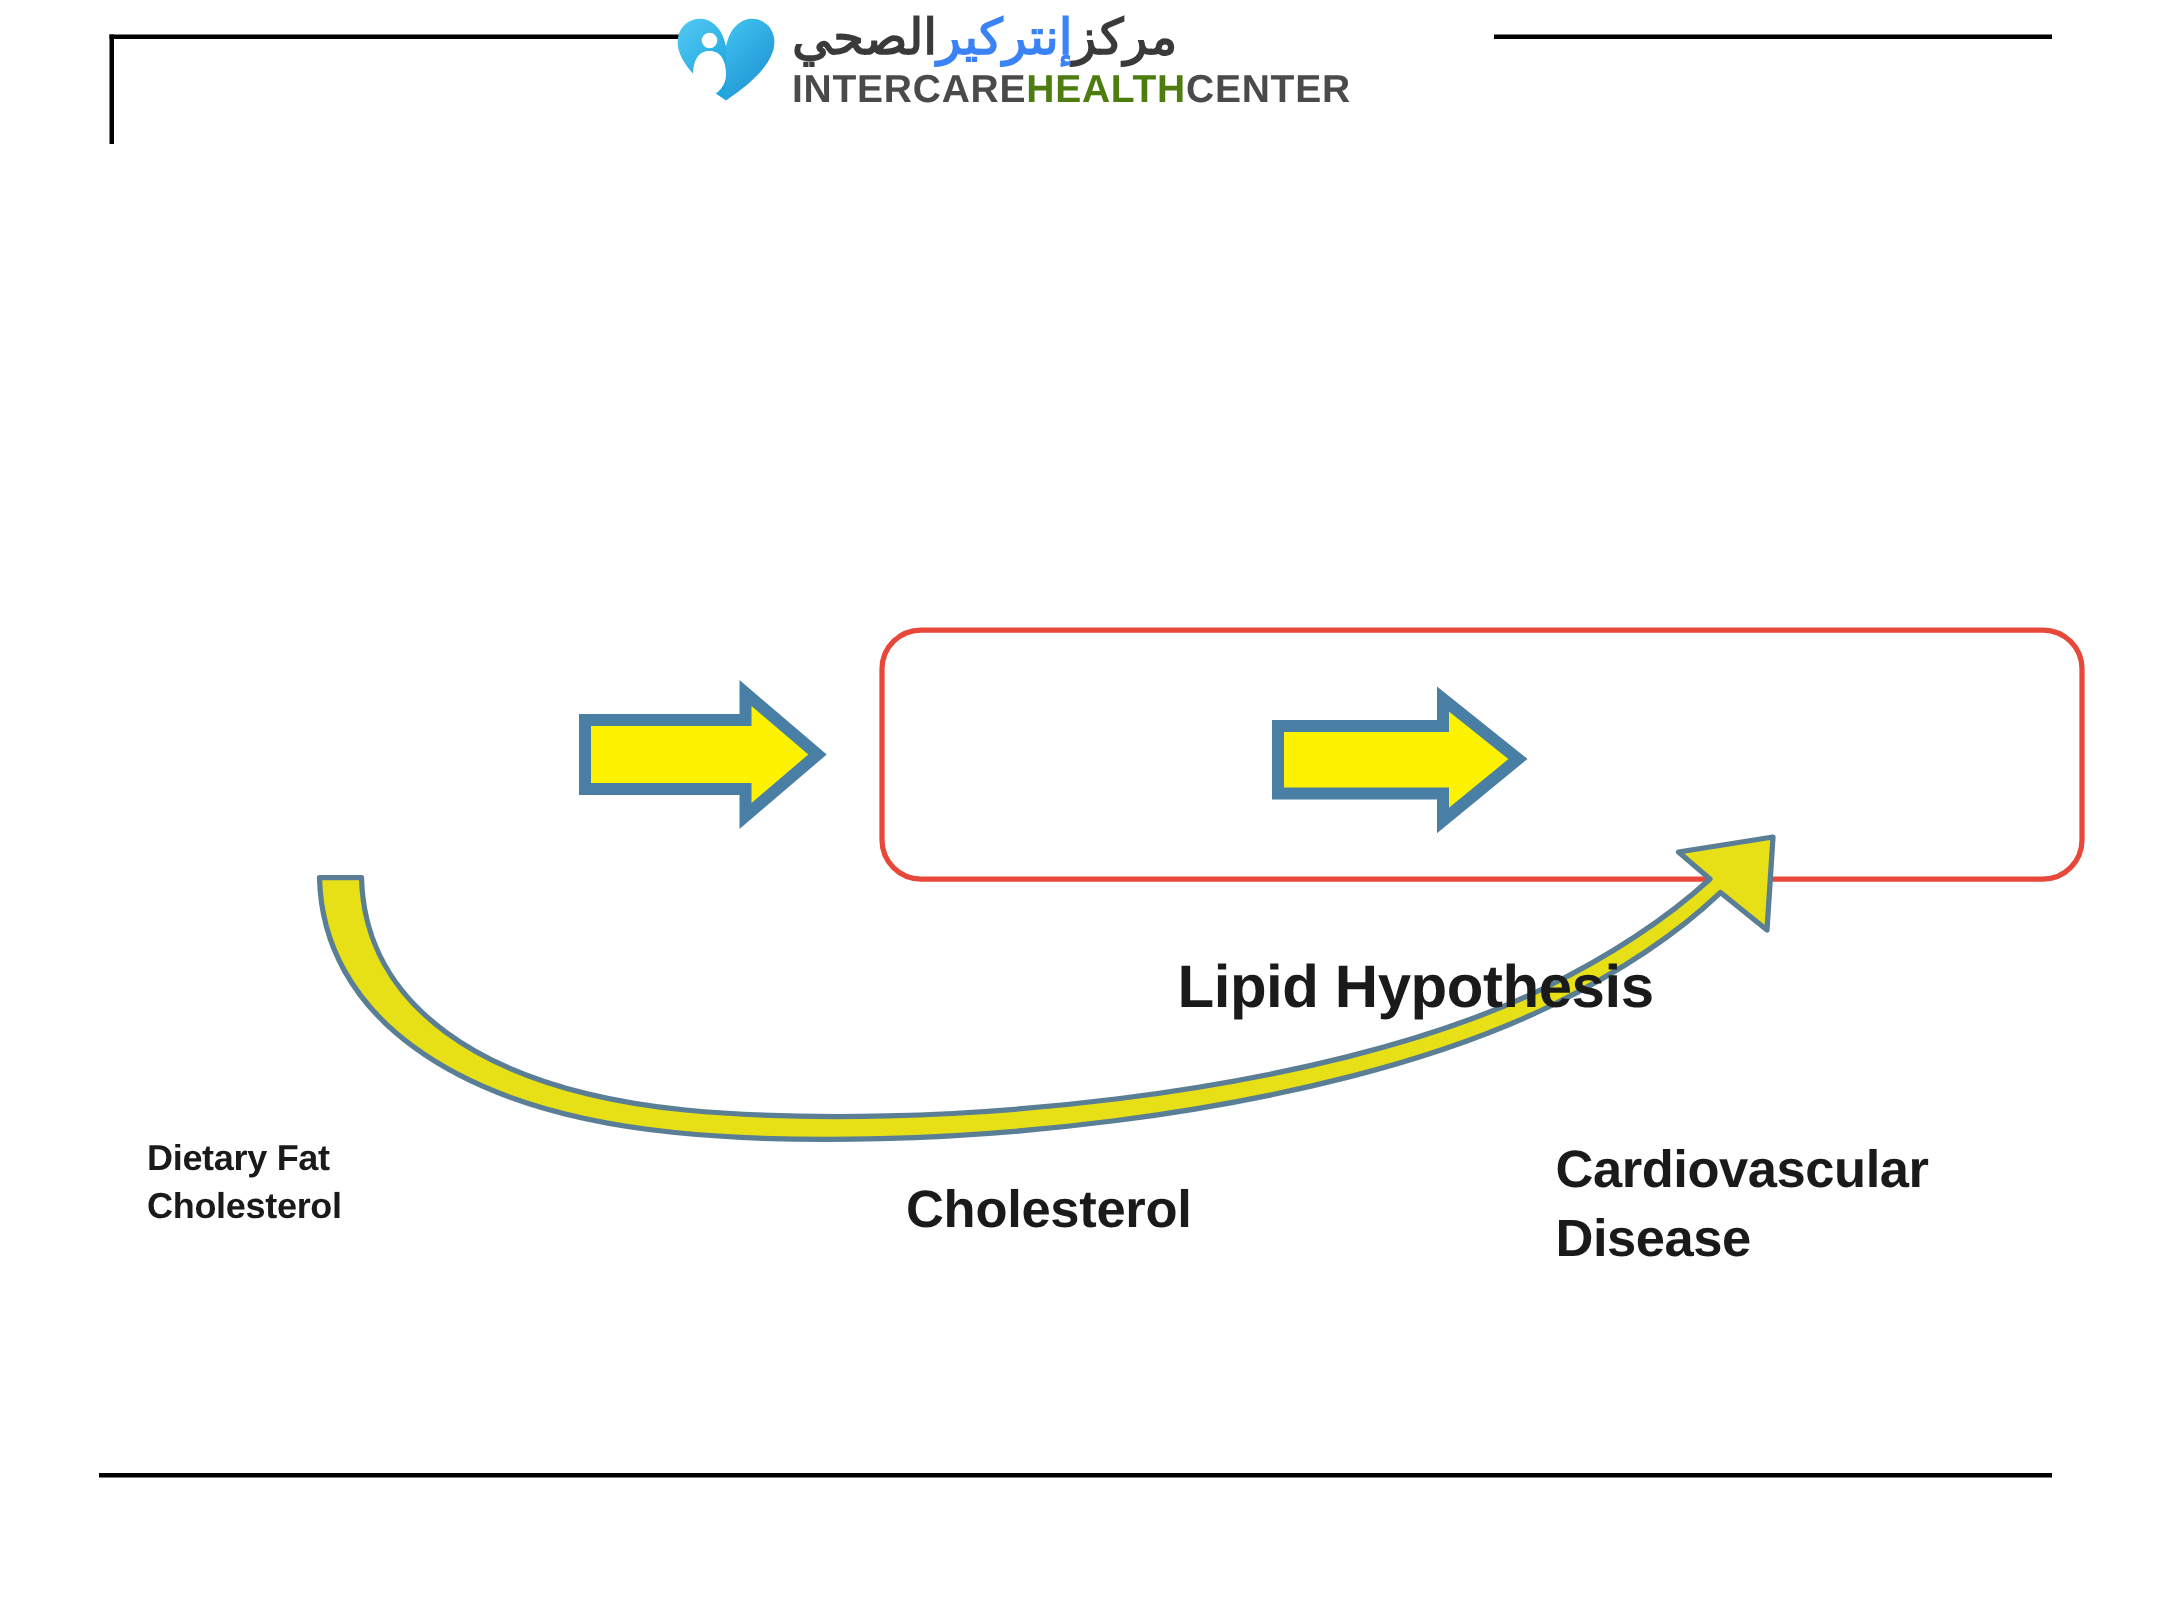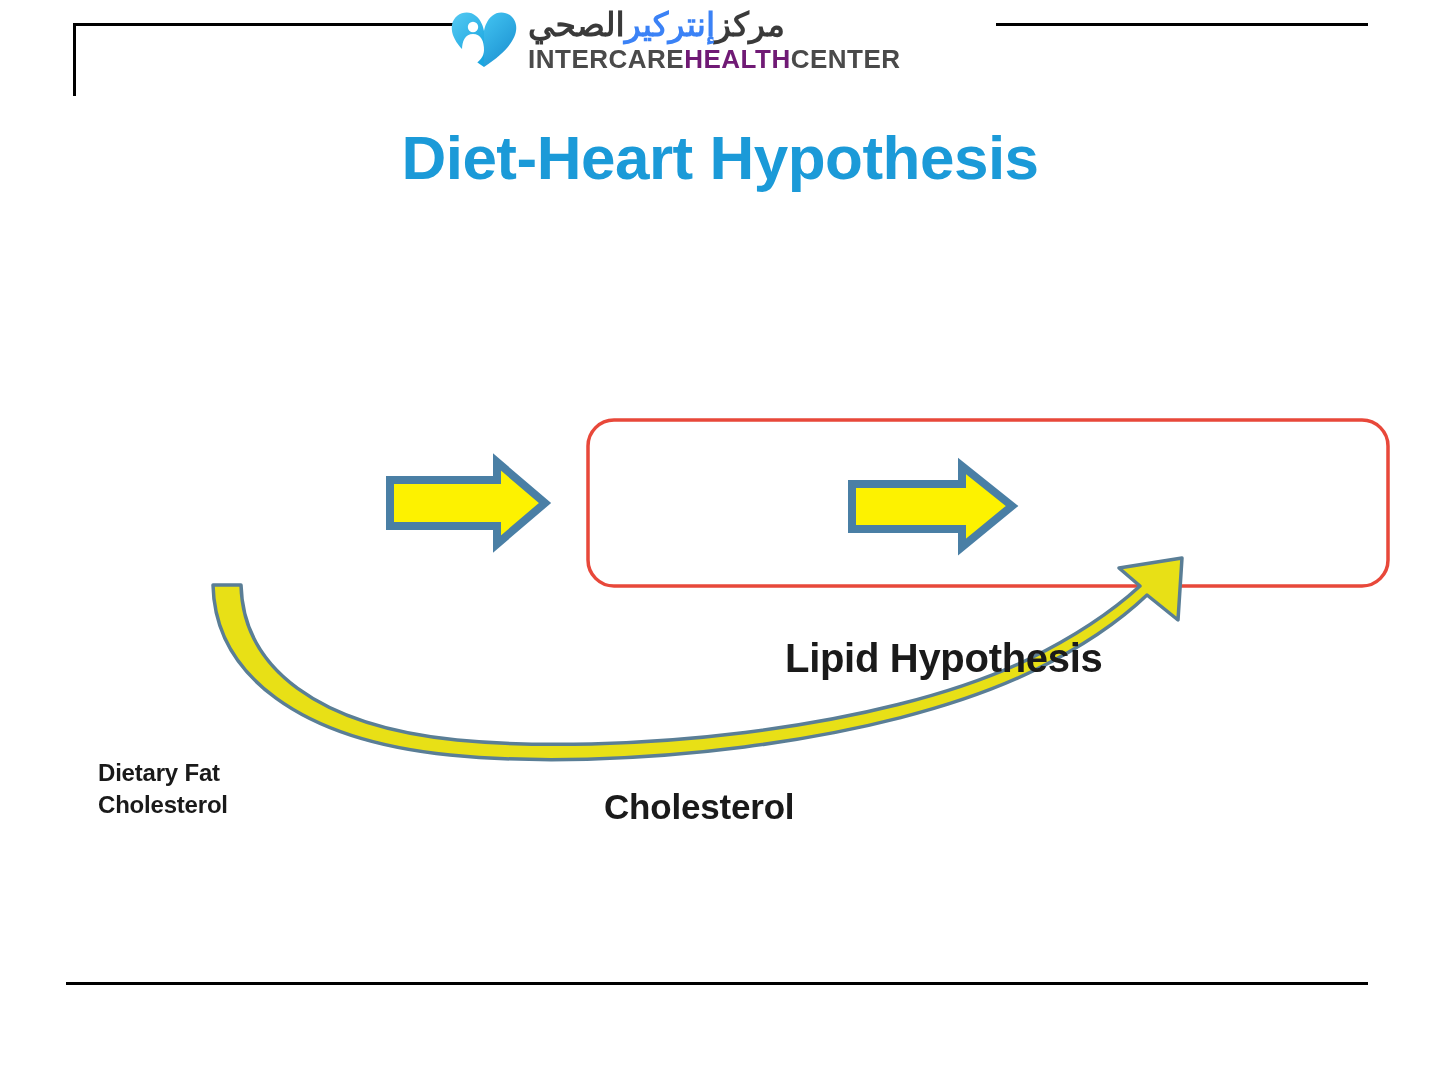--- a/index.html
+++ b/index.html
@@ -96,21 +96,21 @@
   }
   .logo-arabic .hl { color: #3b82f6; }
   .logo-english {
     font-size: 26px;
     font-weight: 700;
     letter-spacing: 0.5px;
     white-space: nowrap;
     color: #4a4a4a;
     margin-top: 3px;
   }
-  .logo-english .hl { color: #701a75; }
+  .logo-english .hl { color: #4d7c0f; }
 
   
   .slide-title {
     position: absolute;
     left: 0;
     top: 122px;
     width: 1440px;
     text-align: center;
     font-size: 62px;
     font-weight: 700;
@@ -210,21 +210,20 @@
     <div class="logo-text">
       <div class="logo-arabic">
           <span>مركز </span>
           <span class="hl">إنتركير</span>
           <span> الصحي</span>
         </div>
       <div class="logo-english"><span>INTERCARE</span><span class="hl">HEALTH</span><span>CENTER</span></div>
     </div>
   </div>
 
-  <div class="slide-title">Diet-Heart Hypothesis</div>
 
   <div class="diagram">
     <svg class="diagram-svg" viewBox="0 0 1440 500" xmlns="http://www.w3.org/2000/svg">
 
       <rect x="588" y="120" width="800" height="166" rx="26" ry="26" fill="none" stroke="#e8483a" stroke-width="3.5"></rect>
 
       <g>
         <path d="M390 180 L497 180 L497 162 L545 203 L497 244 L497 226 L390 226 Z" fill="#fdf200" stroke="#4a7fa5" stroke-width="8" stroke-linejoin="miter"></path>
       </g>
 
@@ -250,15 +249,19 @@
 
     <div class="lipid-caption">Lipid Hypothesis</div>
 
     <div class="label-dietary">
       <div>Dietary Fat</div>
       <div>Cholesterol</div>
     </div>
 
     <div class="label-cholesterol-mid">Cholesterol</div>
 
+    <div class="label-cvd">
+      <div>Cardiovascular</div>
+      <div>Disease</div>
+    </div>
   </div>
 
 </div>
 
 </body></html>

